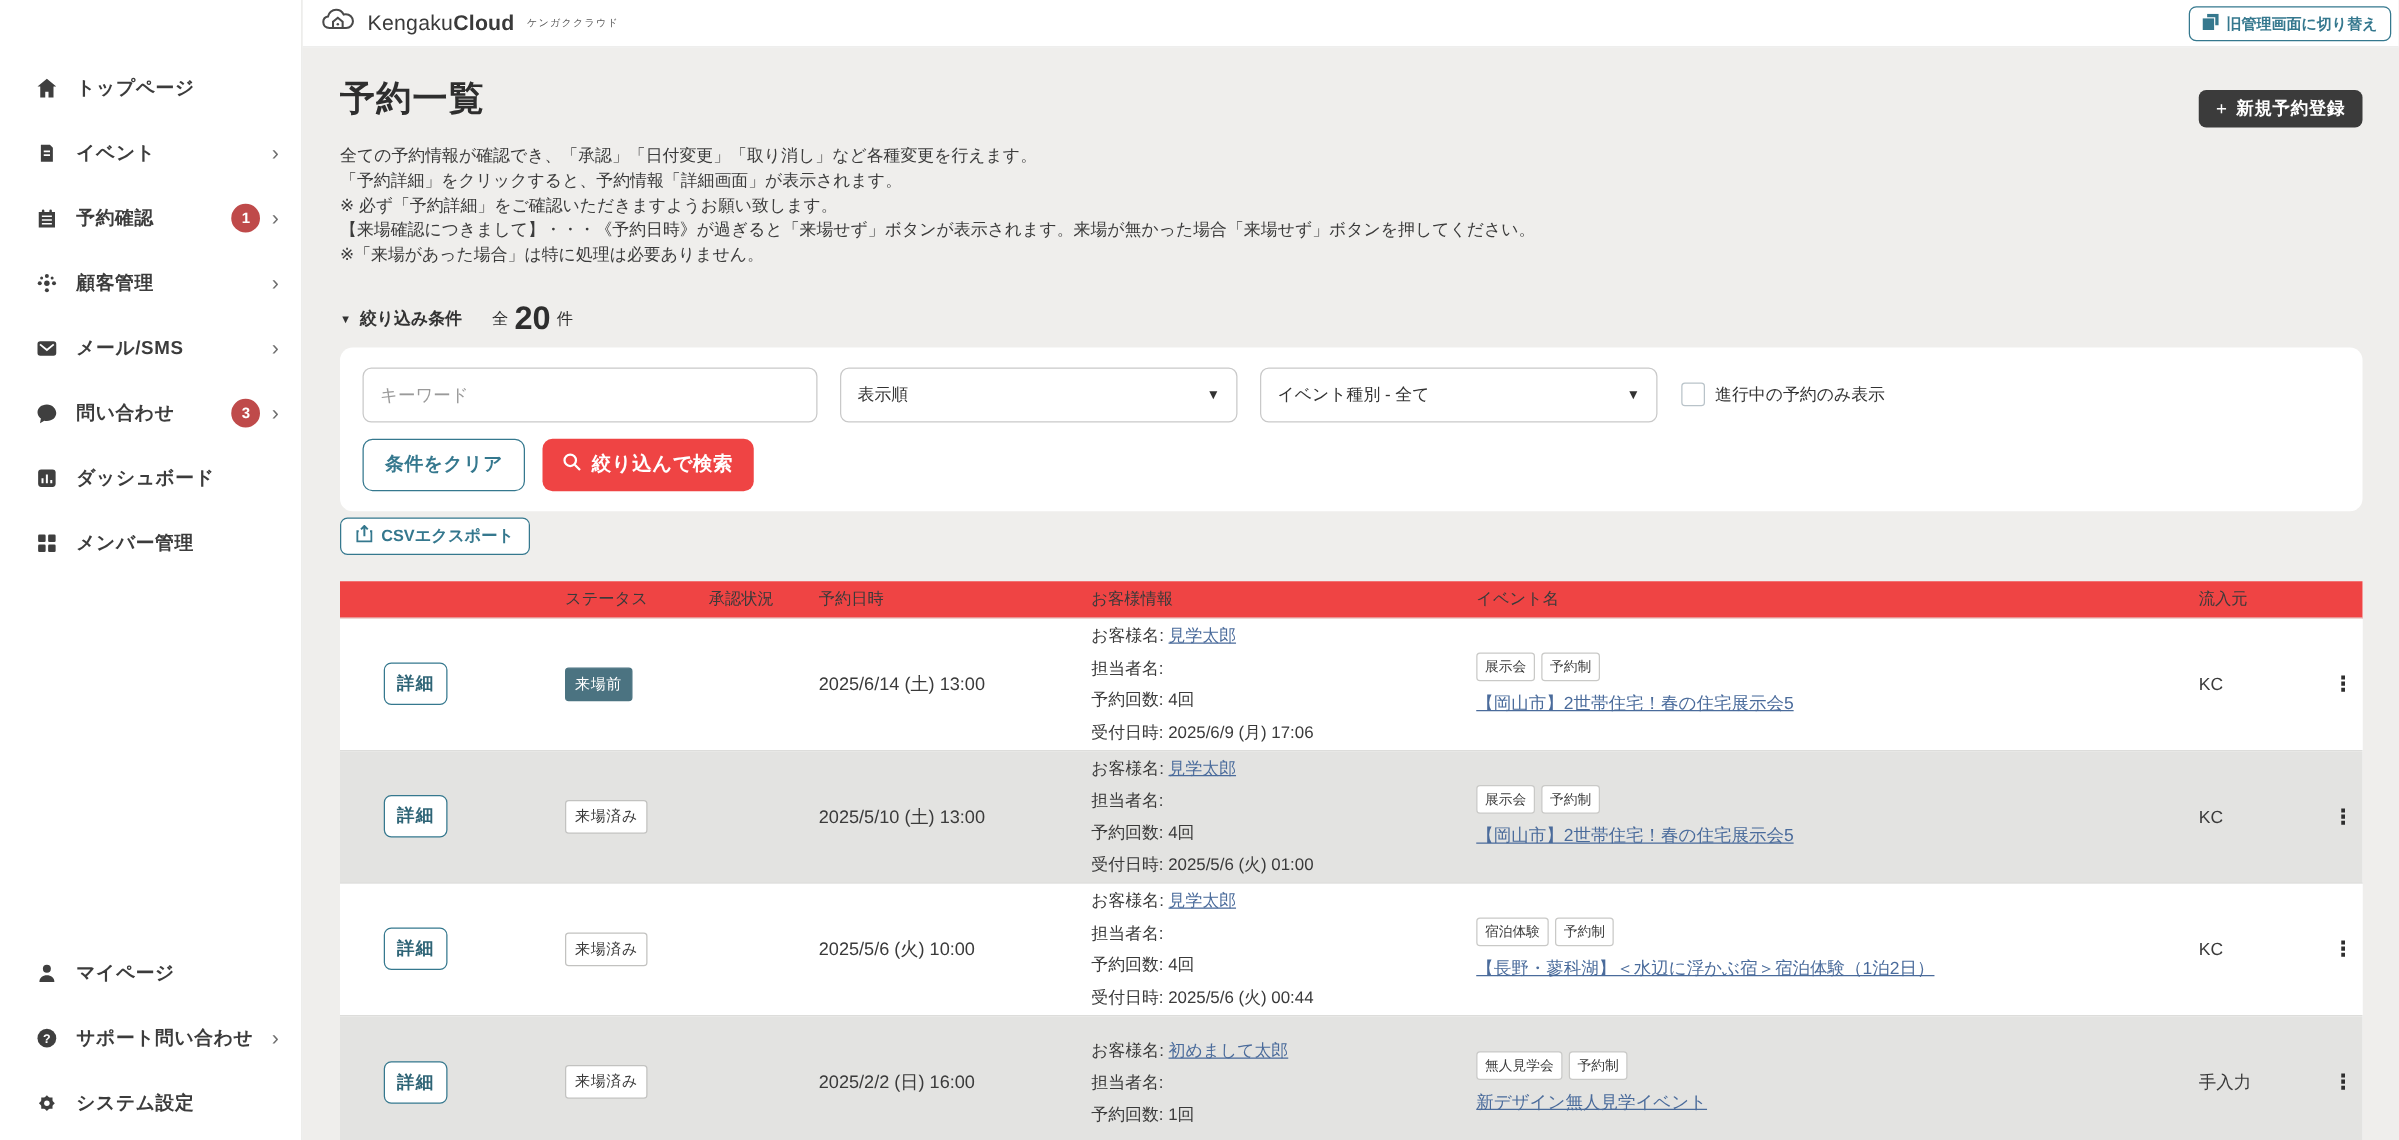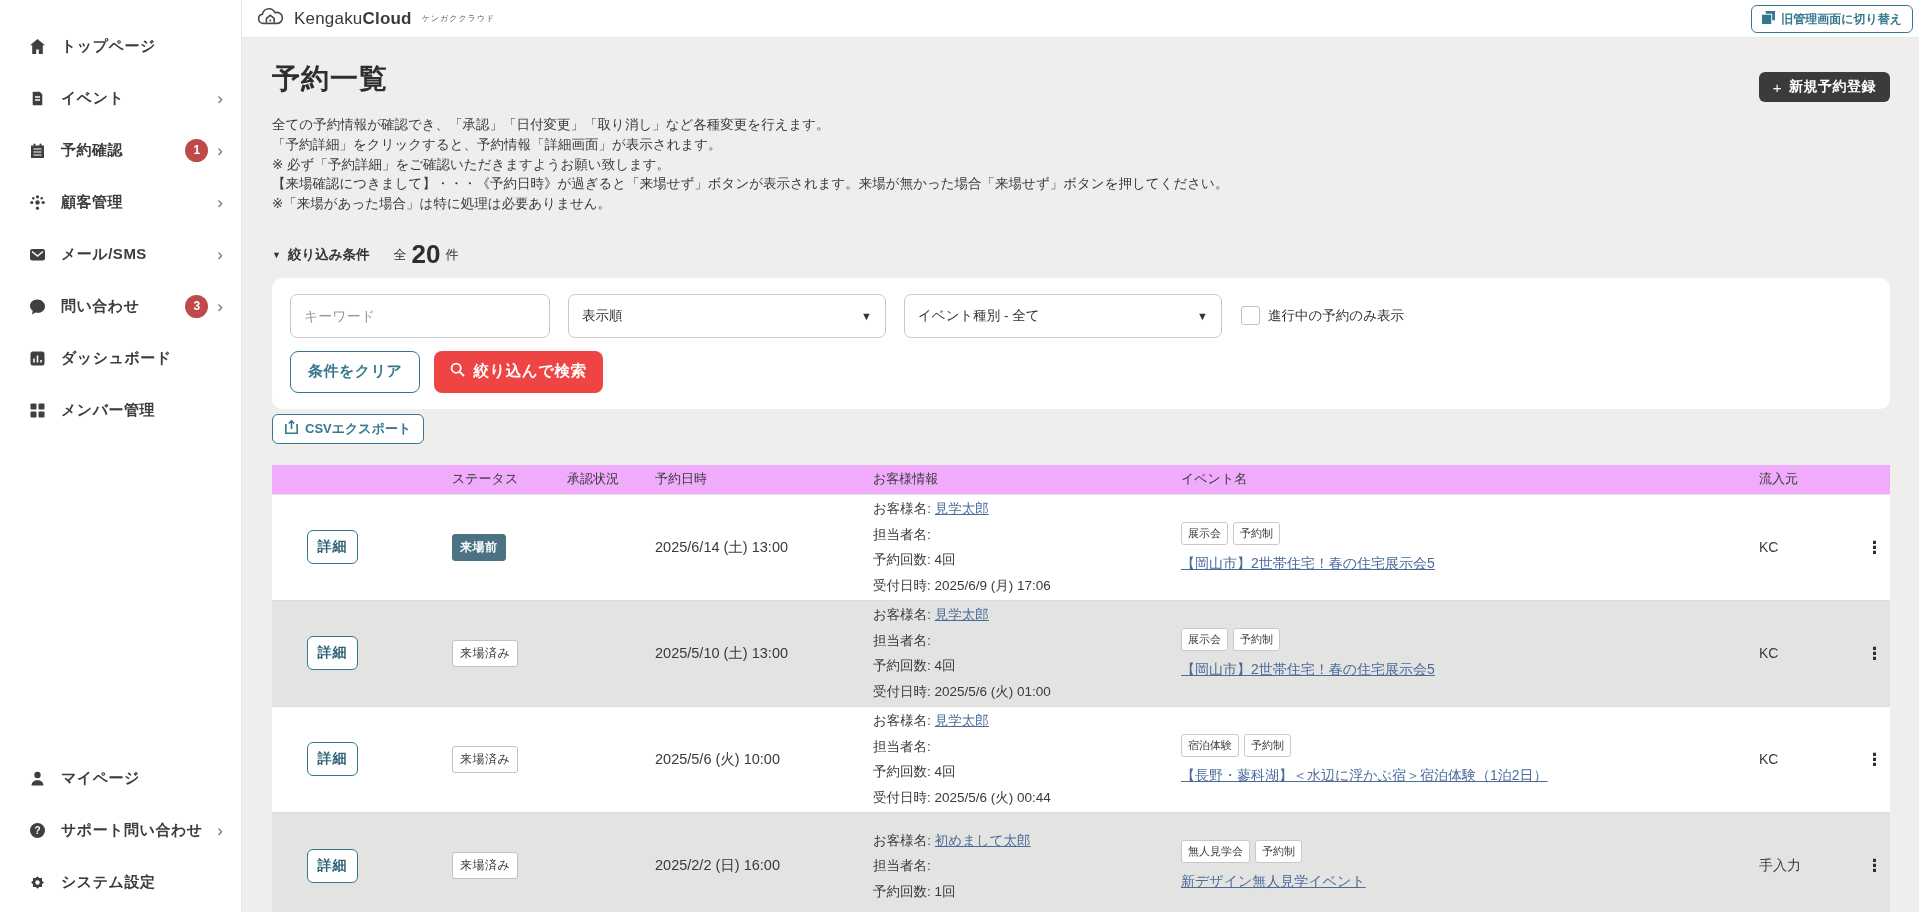--- a/index.html
+++ b/index.html
@@ -3,21 +3,21 @@
 <meta charset="utf-8">
 <style>
   * { margin:0; padding:0; box-sizing:border-box; }
   html,body { width:1919px; height:912px; overflow:hidden; }
   body { font-family:"Liberation Sans","DejaVu Sans",sans-serif; color:#3a3a3a; background:#efeeec; }
   #app { position:relative; width:1919px; height:912px; }
 
   
   .sidebar { position:absolute; left:0; top:0; width:242px; height:912px; background:#ffffff; border-right:1px solid #e7e7e5; z-index:5; }
   .side-nav { display:flex; flex-direction:column; }
-  #side-top { padding-top:20px; }
+  #side-top { padding-top:20px;margin-top:24px; }
   #side-bottom { position:absolute; bottom:4px; left:0; right:0; }
   .side-item { display:flex; align-items:center; height:52px; padding:0 18px 0 27px; cursor:pointer; }
   .side-item .ic { width:20px; height:20px; flex:0 0 20px; display:flex; align-items:center; justify-content:center; }
   .side-item .ic svg { width:19px; height:19px; fill:#3f3f3f; }
   .side-item .lbl { margin-left:14px; font-size:15px; font-weight:700; color:#3c3c3c; letter-spacing:.5px; }
   .side-item .spacer { flex:1; }
   .side-item .nbadge { min-width:23px; height:23px; border-radius:50%; background:#bf4a4a; color:#fff; font-size:12px; font-weight:700; display:flex; align-items:center; justify-content:center; margin-right:9px; }
   .side-item .chev { color:#6d6d6d; font-size:17px; line-height:1; }
 
   
@@ -40,46 +40,46 @@
 
   .filter-toggle-row { margin-top:27px; display:flex; align-items:flex-end; }
   .filter-toggle { display:flex; align-items:center; gap:7px; font-size:13.5px; font-weight:700; color:#333; cursor:pointer; padding-bottom:3px; }
   .filter-toggle .tri { font-size:9px; color:#333; }
   .total-chip { margin-left:24px; display:flex; align-items:flex-end; gap:5px; color:#2e2e2e; }
   .total-chip .sm { font-size:13px; padding-bottom:3px; }
   .total-chip .big { font-size:26px; font-weight:700; line-height:1; }
 
   .filter-panel { margin-top:11px; width:1618px; height:131px; background:#fff; border-radius:10px; padding:16px 18px; }
   .filter-row1 { display:flex; align-items:center; }
-  .kw-input { width:260px; height:44px; border:1px solid #c9c9c9; border-radius:7px; padding:0 13px; font-size:14px; color:#333; font-family:inherit; background:#fff; }
+  .kw-input { width:364px; height:44px; border:1px solid #c9c9c9; border-radius:7px; padding:0 13px; font-size:14px; color:#333; font-family:inherit; background:#fff; }
   .kw-input::placeholder { color:#9a9a9a; }
   .sel { width:318px; height:44px; border:1px solid #c9c9c9; border-radius:7px; margin-left:18px; display:flex; align-items:center; justify-content:space-between; padding:0 13px; font-size:13.5px; color:#333; background:#fff; cursor:pointer; }
   .sel .arr { font-size:11px; color:#333; }
   .chk-wrap { display:flex; align-items:center; margin-left:19px; gap:8px; cursor:pointer; }
   .chk { width:19px; height:19px; border:1.5px solid #b9c3c9; border-radius:3px; background:#fff; }
   .chk-lbl { font-size:13.5px; color:#333; }
   .filter-row2 { margin-top:13px; display:flex; gap:14px; }
   .clear-btn { height:42px; padding:0 17px; background:#fff; border:1.5px solid #35788e; border-radius:8px; color:#35788e; font-size:15px; font-weight:700; cursor:pointer; letter-spacing:.5px; }
   .search-btn { height:42px; padding:0 16px; background:#ef4444; border:none; border-radius:8px; color:#fff; font-size:15.5px; font-weight:700; display:flex; align-items:center; gap:8px; cursor:pointer; letter-spacing:.5px; }
   .search-btn svg { width:15px; height:15px; }
 
   .csv-btn { margin-top:5px; height:30px; padding:0 12px; background:#fff; border:1.5px solid #35788e; border-radius:6px; color:#35788e; font-size:13px; font-weight:700; display:flex; align-items:center; gap:7px; cursor:pointer; }
   .csv-btn svg { width:13px; height:14px; fill:none; stroke:#35788e; stroke-width:1.6; }
 
   
   .rtable { margin-top:21px; width:1618px; background:#fff; }
   .tgrid { display:grid; grid-template-columns:180px 115px 88px 218px 308px 578px 100px 31px; }
-  .thead { height:30px; align-items:center; font-size:13px; color:#3a3a3a; border-bottom:1px solid #e3e3e1; background:#f0abfc; }
+  .thead { height:30px; align-items:center; font-size:13px; color:#3a3a3a; border-bottom:1px solid #e3e3e1; background:#ef4444; }
   .trow { height:106px; align-items:center; border-bottom:1px solid #dddddb; background:#fff; }
   .trow.shaded { background:#e3e3e1; }
   .trow.cut { border-bottom:none; }
   .cell-detail { padding-left:35px; }
   .detail-btn { width:51px; height:34px; background:#fff; border:1.5px solid #35788e; border-radius:6px; color:#2e6476; font-size:14px; font-weight:700; cursor:pointer; letter-spacing:1px; }
   .badge-status { display:inline-block; font-size:12px; padding:4px 7px; border-radius:3px; letter-spacing:.5px; }
-  .badge-status.dark { background:#4b7381; color:#fff; border:1px solid #4b7381;font-weight:bold; }
+  .badge-status.dark { background:#4b7381; color:#fff; border:1px solid #4b7381; }
   .badge-status.light { background:#fff; color:#3a3a3a; border:1px solid #c2c2c0; }
   .cell-dt { font-size:14.5px; color:#3a3a3a; }
   .cust { font-size:13.5px; line-height:25.5px; color:#3a3a3a; }
   .link { color:#4a6b9b; text-decoration:underline; cursor:pointer; }
   .ev-tags { display:flex; gap:5px; margin-bottom:9px; }
   .ev-tag { font-size:11px; padding:3px 6px; border:1px solid #c9c9c7; border-radius:3px; background:#fff; color:#3a3a3a; }
   .ev-link { font-size:14px; }
   .cell-src { font-size:14px; color:#3a3a3a; }
   .kebab { font-size:17px; font-weight:700; color:#2e2e2e; cursor:pointer; text-align:center; line-height:1; letter-spacing:0; }
 </style>

